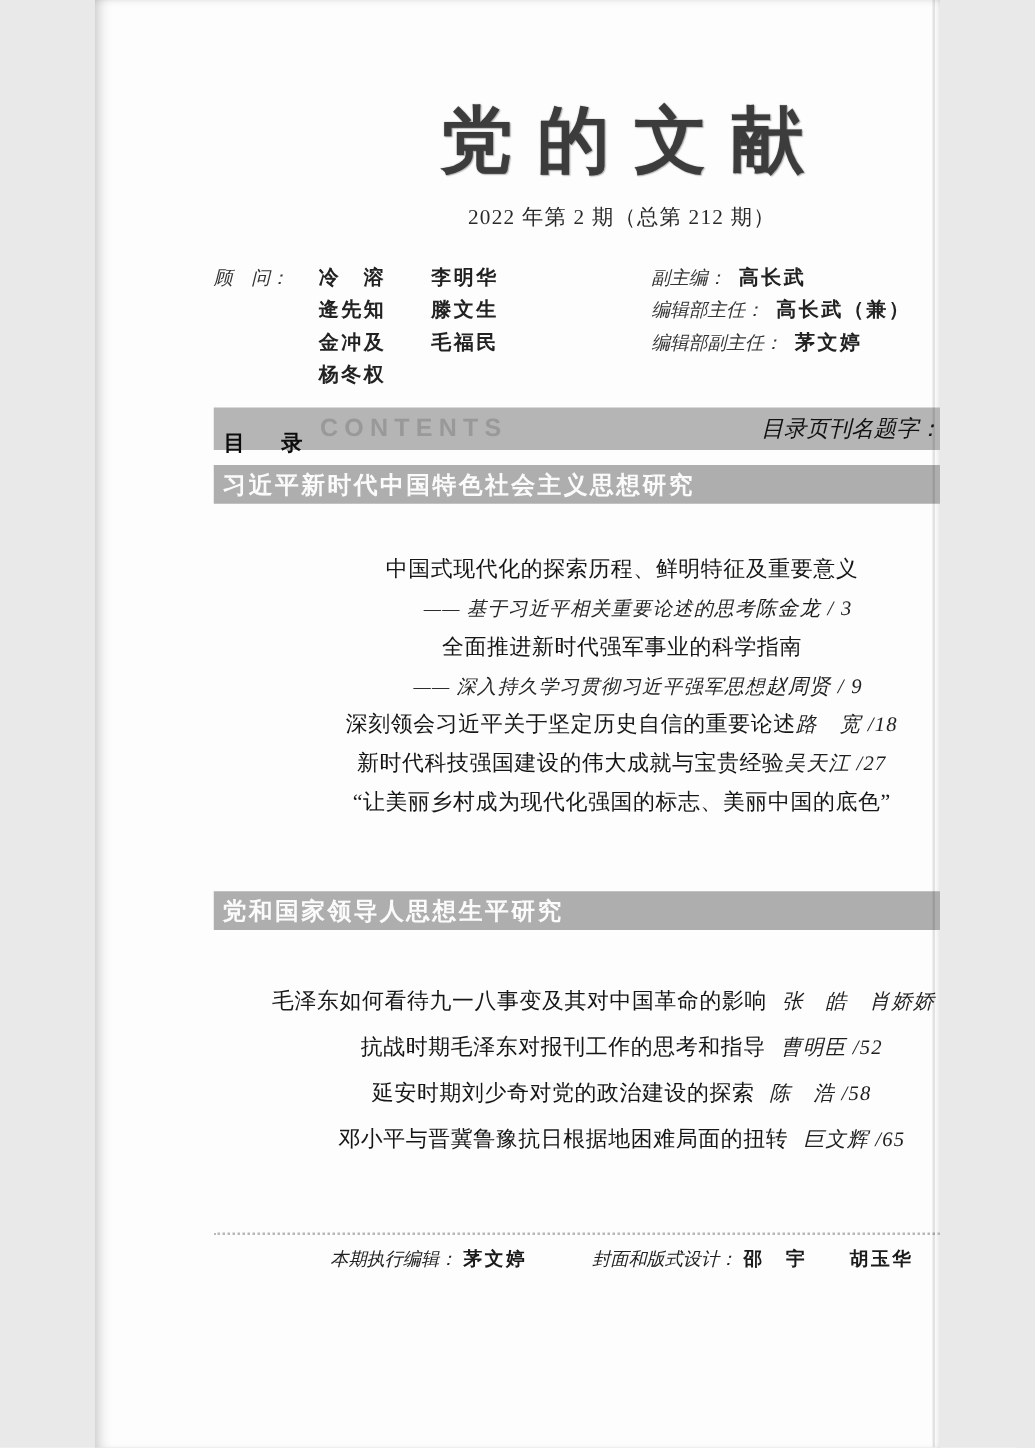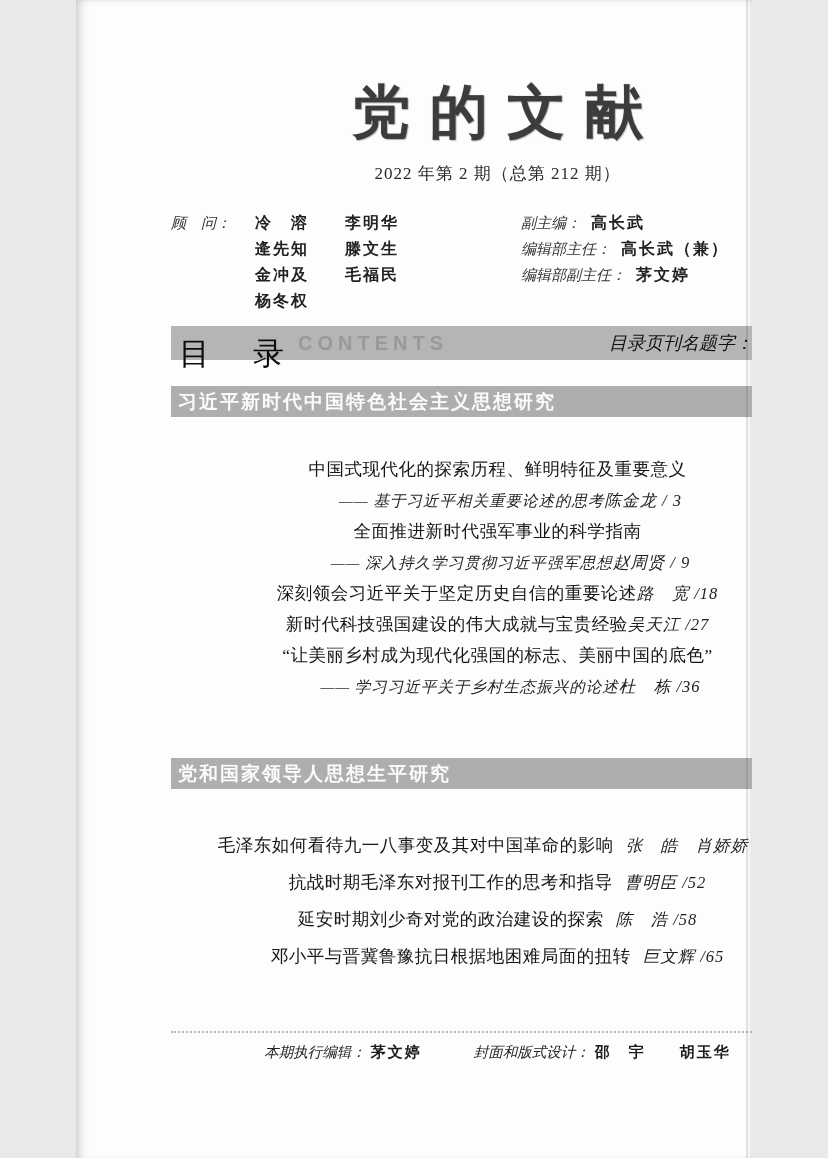--- a/index.html
+++ b/index.html
@@ -27,30 +27,30 @@
   .m-label{font-size:15px;color:#333;width:84px;flex:0 0 84px;}
   .m-right .m-label2{font-size:15px;color:#333;margin-right:10px;}
   .m-name{font-weight:600;letter-spacing:2px;font-size:16px;color:#222;}
   .m-left .m-name{width:90px;flex:0 0 90px;}
   .m-left .m-name:last-child{width:auto;flex:0 0 auto;}
   
   .contents-bar{
     margin-top:12px;height:34px;background:#b5b5b5;display:flex;align-items:center;
     padding:0 10px 0 8px;box-sizing:border-box;
   }
-  .cb-cn{font-size:31px;font-weight:normal;letter-spacing:6px;color:#0c0c0c;margin-top:22px;}
+  .cb-cn{font-size:17px;font-weight:bold;letter-spacing:6px;color:#0c0c0c;margin-top:22px;}
   .cb-en{font-size:20px;font-weight:bold;letter-spacing:5px;color:#999;margin-left:8px;}
   .cb-right{margin-left:auto;font-size:18px;color:#111;}
   .cb-right b{font-weight:700;letter-spacing:1px;margin-left:4px;}
   
   .section-bar{
     height:31px;background:#aeaeae;color:#fbfbfb;display:flex;align-items:center;
     padding-left:7px;font-size:19px;font-weight:bold;letter-spacing:2px;
   }
-  .bar-1{margin-top:26px;}
+  .bar-1{margin-top:12px;}
   .bar-2{margin-top:56px;}
   
   .toc{margin-top:37px;}
   .toc-2{margin-top:38px;}
   .toc-row{display:flex;justify-content:center;align-items:baseline;height:31px;line-height:31px;}
   .toc-2 .toc-row{height:37px;line-height:37px;gap:12px;}
   .t-title{font-size:17.5px;letter-spacing:.5px;color:#161616;white-space:nowrap;}
   .t-sub{font-size:15.5px;color:#262626;padding-left:26px;letter-spacing:1px;white-space:nowrap;}
   .t-by{font-size:16.5px;color:#1e1e1e;letter-spacing:1px;white-space:nowrap;}
   
@@ -255,24 +255,20 @@
         <span class="t-title">深刻领会习近平关于坚定历史自信的重要论述</span>
         <span class="t-by kai">路　宽 /18</span>
       </div>
       <div class="toc-row">
         <span class="t-title">新时代科技强国建设的伟大成就与宝贵经验</span>
         <span class="t-by kai">吴天江 /27</span>
       </div>
       <div class="toc-row">
         <span class="t-title">“让美丽乡村成为现代化强国的标志、美丽中国的底色”</span>
       </div>
-      <div class="toc-row">
-        <span class="t-sub kai">—— 学习习近平关于乡村生态振兴的论述</span>
-        <span class="t-by kai">杜　栋 /36</span>
-      </div>
     </div>
 
     <div class="section-bar bar-2 sans">党和国家领导人思想生平研究</div>
 
     <div class="toc toc-2">
       <div class="toc-row">
         <span class="t-title">毛泽东如何看待九一八事变及其对中国革命的影响</span>
         <span class="t-by kai">张　皓　肖娇娇 /45</span>
       </div>
       <div class="toc-row">

